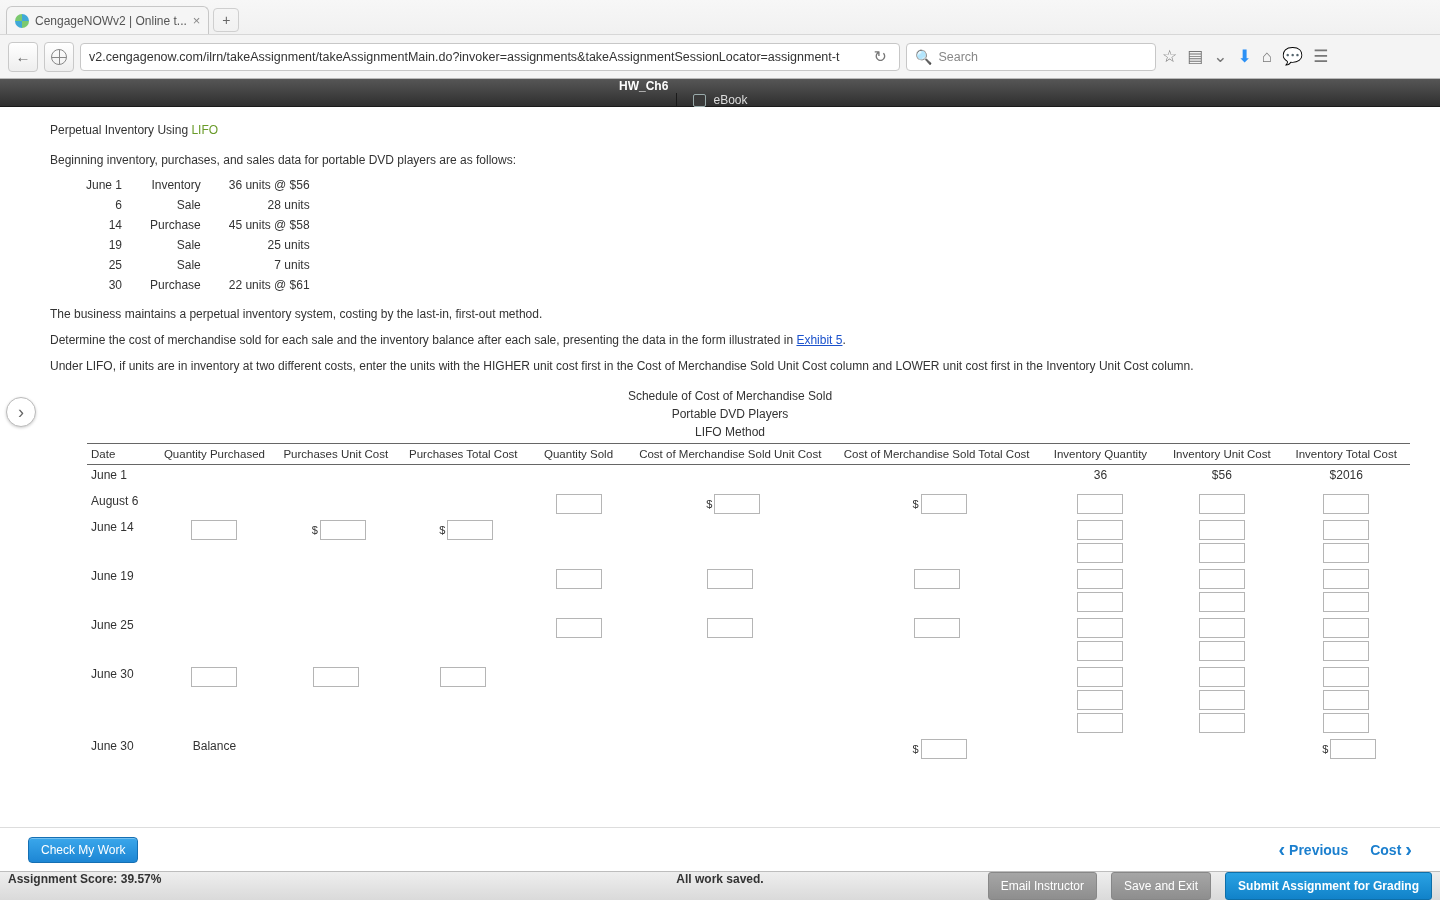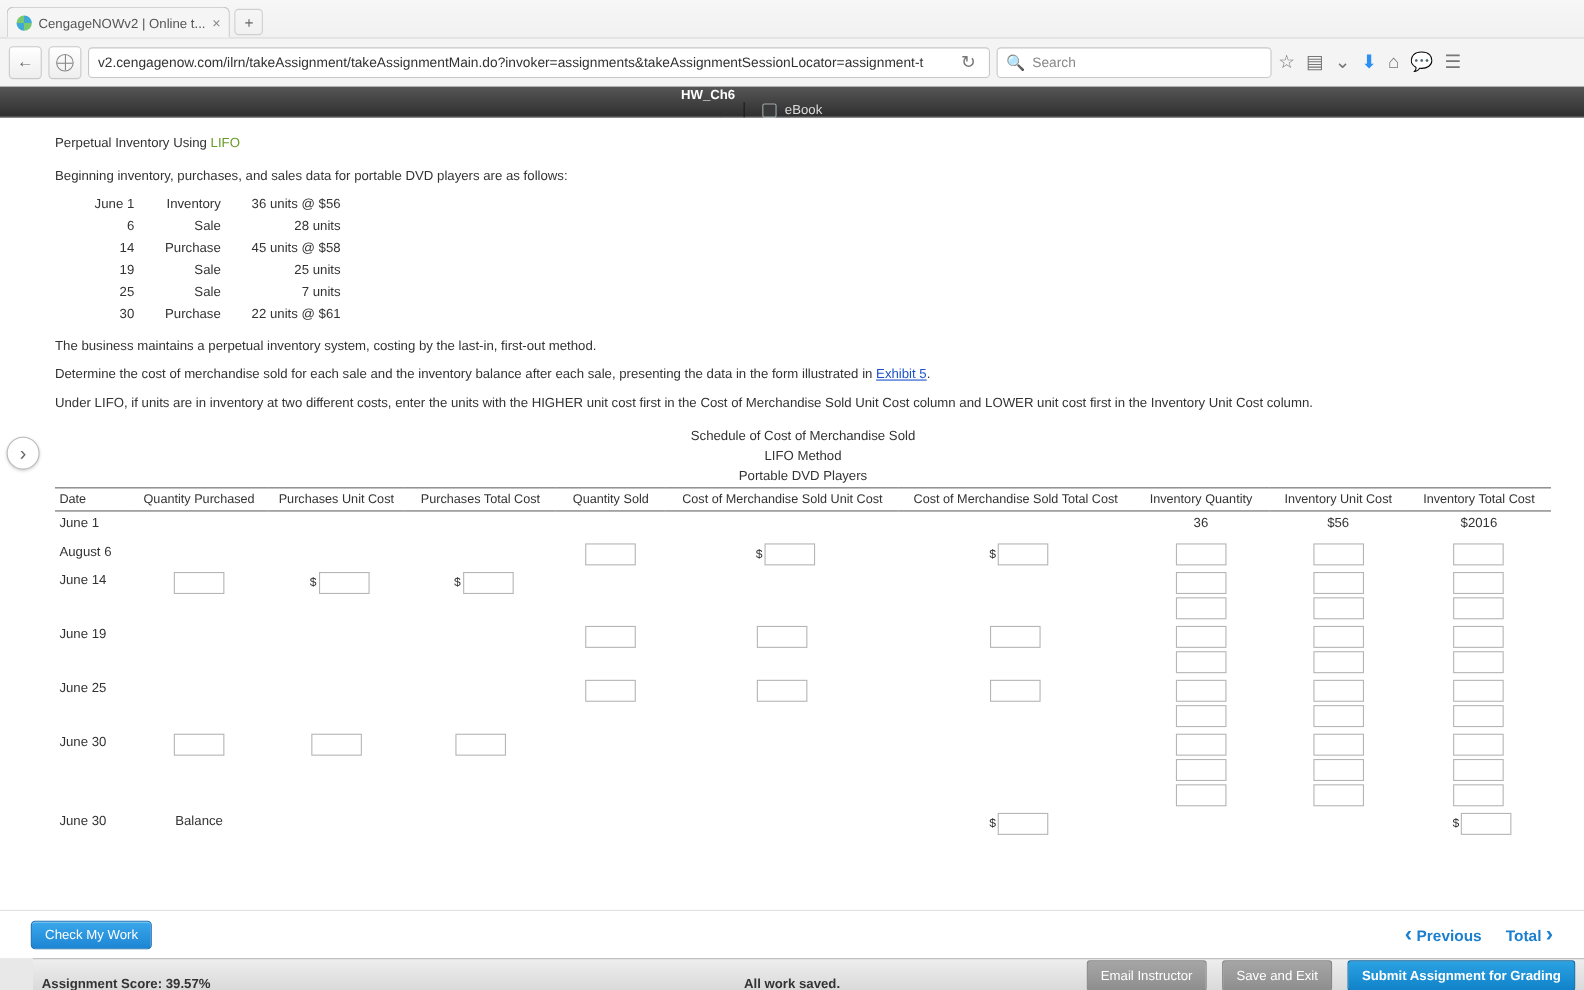--- a/index.html
+++ b/index.html
@@ -39,21 +39,21 @@
   .page { background:#fff; height: 720px; overflow:auto; position:relative; padding: 12px 30px 4px 50px; font-size:12px; color:#333;}
   .expander { position:absolute; left:6px; top:290px; width:30px; height:30px; border:1px solid #bbb; border-radius:50%; background:#fff; display:flex; align-items:center; justify-content:center; color:#666; font-size:18px; cursor:pointer; box-shadow:0 1px 3px rgba(0,0,0,.2);}
   .q-title { margin: 4px 0 12px; }
   .lifo { color:#6a9b2a;text-align:center; }
   .intro { margin: 16px 0 8px; }
   .inv-table { margin: 6px 0 6px 28px; border-collapse:collapse;}
   .inv-table td { padding: 3px 20px 3px 8px; white-space:nowrap;text-align:right;}
   .inv-table td.date-col { text-align:right; width:60px;}
   .link { color:#1b52cc; text-decoration:underline; cursor:pointer;}
   .sched-title { text-align:center; margin-top:14px; line-height:1.5;}
-  .answer-wrap { overflow-x:auto; }
+  .answer-wrap { overflow-x:auto;margin-left:37px; }
   .answer { border-collapse:collapse; margin-top:2px; width:100%; min-width:1090px; table-layout:fixed;}
   .answer th { font-weight:normal; border-top:1px solid #666; border-bottom:1px solid #666; padding:4px 2px; font-size:11.5px; text-align:center; white-space:nowrap;}
   .answer th.date-h { text-align:left; padding-left:4px; }
   .answer td { padding:3px 2px; text-align:center; vertical-align:top; height:26px;}
   .answer td.date-c { text-align:left; padding-left:4px;}
   .col-date{width:55px}.col-qp{width:100px}.col-puc{width:100px}.col-ptc{width:110px}.col-qs{width:80px}.col-cuc{width:170px}.col-ctc{width:170px}.col-iq{width:100px}.col-iuc{width:100px}.col-itc{width:105px}
   .inp { width:46px; height:20px; border:1px solid #b5b5b5; background:#fff; font-size:11px; text-align:center;}
   .inp-cell { display:inline-flex; align-items:center; justify-content:flex-end; gap:2px; width:60px;}
   .dollar { font-size:11px; color:#333;}
   .val { font-size:12px; }
@@ -62,21 +62,21 @@
 
   
   .actions { background:#fff; border-top:1px solid #ddd; height:44px; display:flex; align-items:center; padding:0 28px;}
   .check { background:linear-gradient(#3aa7eb,#1d86d4); color:#fff; font-size:12px; padding:5px 12px; border:1px solid #156fb3; border-radius:4px; cursor:pointer; box-shadow:inset 0 1px 0 rgba(255,255,255,.3);}
   .pager { margin-left:auto; display:flex; gap:22px; font-size:14px; font-weight:bold;}
   .prev { color:#1b7fce; cursor:pointer; display:flex;align-items:center;gap:4px;}
   .next { color:#1b7fce; cursor:pointer; display:flex;align-items:center;gap:4px;}
   .chev { font-size:20px; font-weight:bold;}
 
   
-  .status { background: linear-gradient(#eee,#d9d9d9); height:30px; border-top:1px solid #bdbdbd; display:flex; align-items:flex-end; font-size:12px; padding:0 8px; gap:8px;margin-left:30px;}
+  .status { background: linear-gradient(#eee,#d9d9d9); height:30px; border-top:1px solid #bdbdbd; display:flex; align-items:flex-start; font-size:12px; padding:0 8px; gap:8px;}
   .score { color:#333; font-weight:bold;}
   .saved { position:absolute; left:50%; transform:translateX(-50%); color:#333; font-weight:bold; font-size:12px;}
   .sbtn { margin-left:6px; padding:6px 12px; border-radius:3px; border:1px solid #888; background:linear-gradient(#a6a6a6,#8e8e8e); color:#fff; font-size:12px; cursor:pointer;}
   .sbtn.submit { background:linear-gradient(#2aa2e3,#1182c9); border-color:#0e6fa9; font-weight:bold;}
 </style>
 </head>
 <body>
 
 <div class="browser-chrome">
   <div class="tabbar">
@@ -178,22 +178,22 @@
     </table>
 
   <p>The business maintains a perpetual inventory system, costing by the last-in, first-out method.</p>
   <p>
     <span>Determine the cost of merchandise sold for each sale and the inventory balance after each sale, presenting the data in the form illustrated in </span><a class="link">Exhibit 5</a><span>.</span>
   </p>
   <p>Under LIFO, if units are in inventory at two different costs, enter the units with the HIGHER unit cost first in the Cost of Merchandise Sold Unit Cost column and LOWER unit cost first in the Inventory Unit Cost column.</p>
 
   <div class="sched-title">
     <div>Schedule of Cost of Merchandise Sold</div>
+    <div>Portable DVD Players</div>
     <div>LIFO Method</div>
-    <div>Portable DVD Players</div>
   </div>
 
   <div class="answer-wrap">
   <table class="answer">
     <colgroup>
           <col class="col-date">
           <col class="col-qp">
           <col class="col-puc">
           <col class="col-ptc">
           <col class="col-qs">
@@ -394,21 +394,21 @@
 </div>
 
 <div class="actions">
   <button class="check">Check My Work</button>
   <div class="pager">
     <div class="prev">
         <span class="chev">‹</span>
         <span>Previous</span>
       </div>
     <div class="next">
-        <span>Total</span>
+        <span>Cost</span>
         <span class="chev">›</span>
       </div>
   </div>
 </div>
 
 <div class="status">
   <span class="score"><span>Assignment Score: </span><span>39.57%</span></span>
   <span class="saved">All work saved.</span>
   <span style="margin-left:auto"></span>
   <button class="sbtn">Email Instructor</button>

